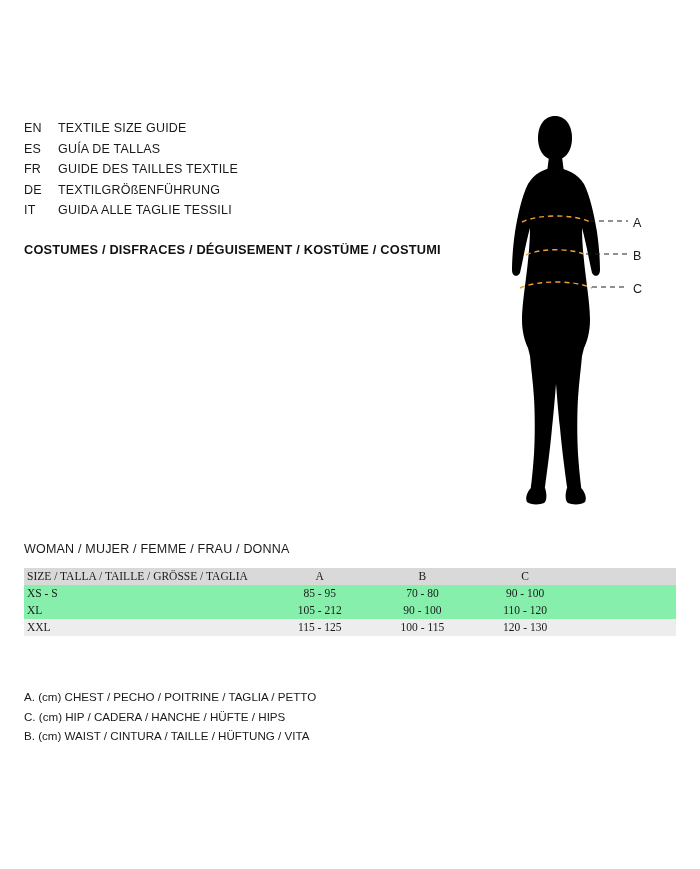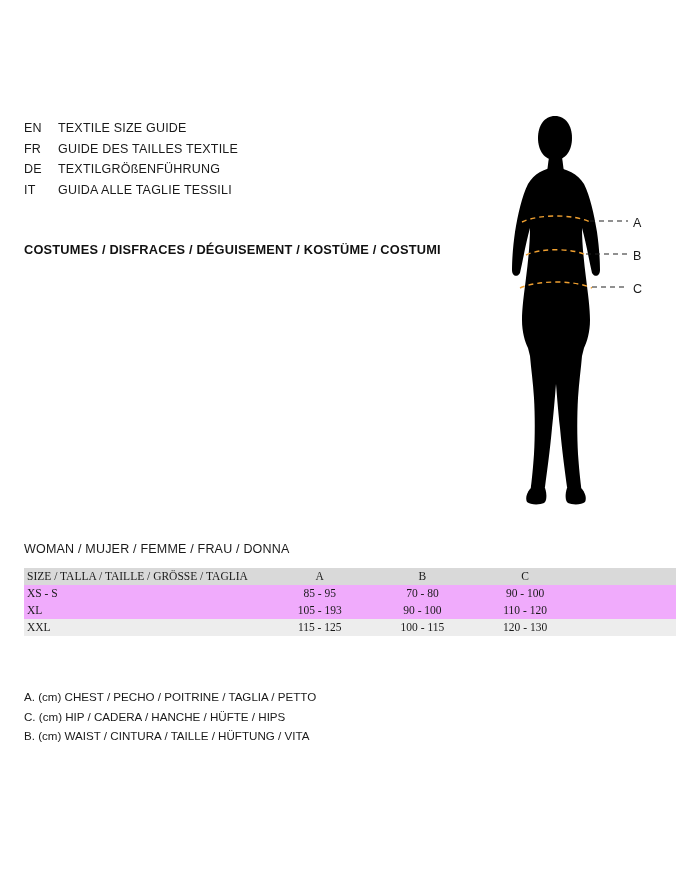--- a/index.html
+++ b/index.html
@@ -104,21 +104,21 @@
     padding: 0;
     height: 17px;
     font-weight: normal;
     line-height: 17px;
     font-family: Liberation Serif, serif;
   }
   table.size-table thead tr {
     background: #d9d9d9;
   }
   table.size-table tbody tr.odd {
-    background: #f0abfc;
+    background: #86efac;
   }
   table.size-table tbody tr.even {
     background: #ededed;
   }
   .col-size {
     width: 286px;
     text-align: left;
     padding-left: 3px !important;
   }
   .col-val {
@@ -141,20 +141,24 @@
 </style>
 </head>
 <body>
 
 <div class="page">
 
   <div class="lang-block">
     <div class="lang-row">
       <span class="lang-code">EN</span>
       <span class="lang-text">TEXTILE SIZE GUIDE</span>
+    </div>
+    <div class="lang-row">
+      <span class="lang-code">ES</span>
+      <span class="lang-text">GUÍA DE TALLAS</span>
     </div>
     <div class="lang-row">
       <span class="lang-code">FR</span>
       <span class="lang-text">GUIDE DES TAILLES TEXTILE</span>
     </div>
     <div class="lang-row">
       <span class="lang-code">DE</span>
       <span class="lang-text">TEXTILGRÖßENFÜHRUNG</span>
     </div>
     <div class="lang-row">
@@ -244,21 +248,21 @@
     <tbody>
       <tr class="odd">
         <td class="col-size">XS - S</td>
         <td class="col-val">85 - 95</td>
         <td class="col-val">70 - 80</td>
         <td class="col-val">90 - 100</td>
         <td class="col-pad"></td>
       </tr>
       <tr class="odd">
         <td class="col-size">XL</td>
-        <td class="col-val">105 - 193</td>
+        <td class="col-val">105 - 212</td>
         <td class="col-val">90 - 100</td>
         <td class="col-val">110 - 120</td>
         <td class="col-pad"></td>
       </tr>
       <tr class="even">
         <td class="col-size">XXL</td>
         <td class="col-val">115 - 125</td>
         <td class="col-val">100 - 115</td>
         <td class="col-val">120 - 130</td>
         <td class="col-pad"></td>

